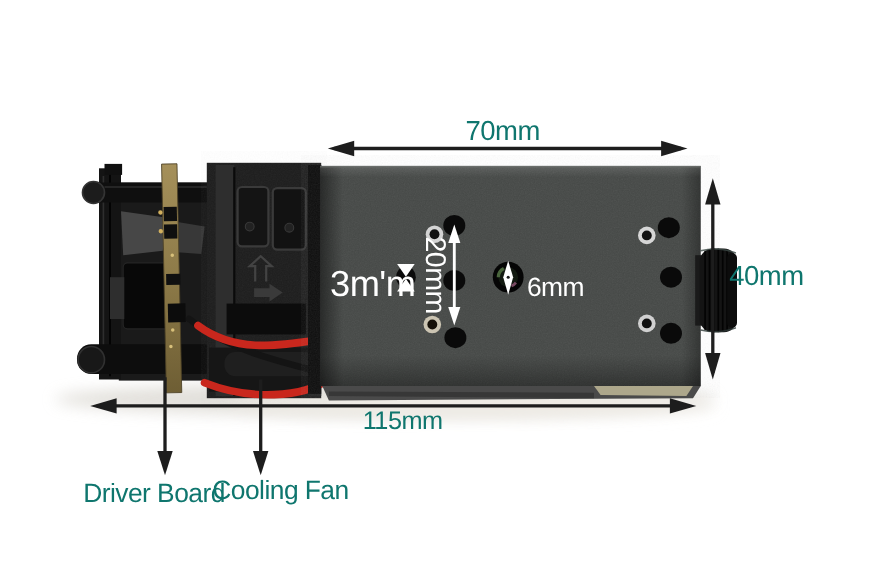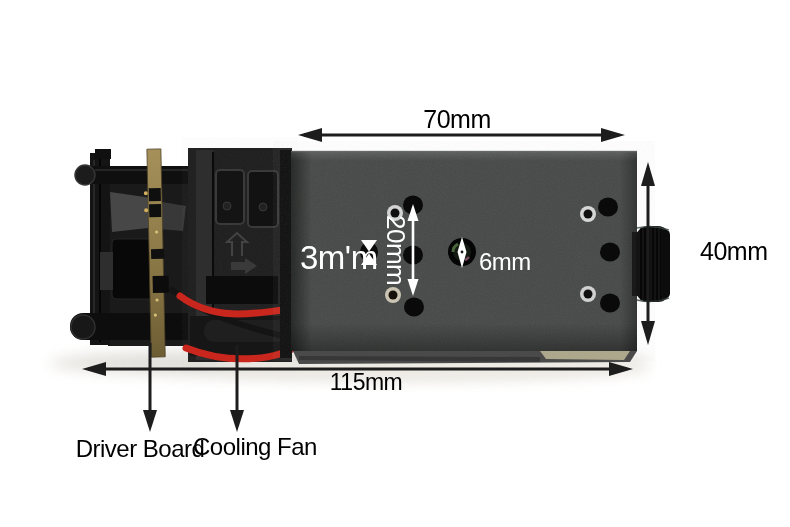--- a/index.html
+++ b/index.html
@@ -6,29 +6,29 @@
   #stage{
     position:relative;
     width:790px;height:527px;
     background:#ffffff;
     overflow:hidden;
     font-family:"Liberation Sans", sans-serif;
   }
   #stage svg{position:absolute;left:0;top:0;}
   .lbl{
     position:absolute;
-    color:#000000;
+    color:#0f766e;
     letter-spacing:-0.5px;
     white-space:nowrap;
     line-height:1.1;
   }
   .lbl.center{text-align:center;}
   .lbl.white{color:#ffffff;}
   .dim-top   {left:397px;top:106px;width:120px;font-size:25px;}
-  .dim-right {left:663px;top:238px;font-size:25px;margin-left:37px;}
+  .dim-right {left:663px;top:238px;font-size:25px;}
   .dim-bottom{left:306px;top:370px;width:120px;font-size:23px;}
   .part-driver{left:70px;top:436px;width:140px;font-size:24px;}
   .part-fan  {left:185px;top:434px;width:140px;font-size:24px;}
   .dim-3mm   {left:300px;top:240px;width:57px;font-size:33px;text-align:right;}
   .dim-6mm   {left:479px;top:239px;font-size:24px;margin-top:10px;}
   .dim-20mm  {
     left:361px;top:236px;width:70px;height:28px;
     font-size:26px;text-align:center;
     transform:rotate(90deg);
     transform-origin:center center;

